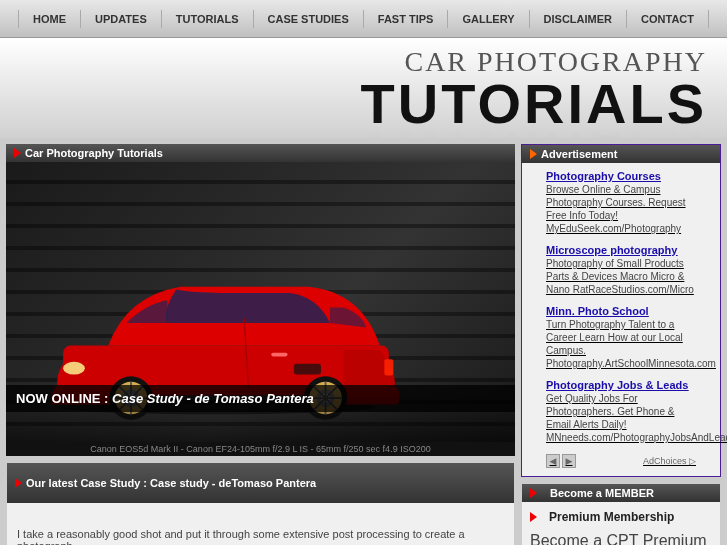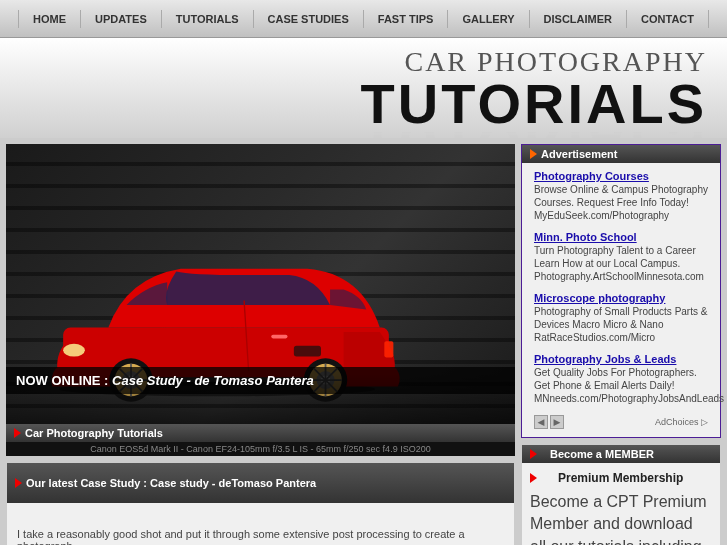--- a/index.html
+++ b/index.html
@@ -217,21 +217,22 @@
       gap: 4px;
     }
     .triangle-right-orange {
       width: 0; height: 0;
       border-top: 5px solid transparent;
       border-bottom: 5px solid transparent;
       border-left: 7px solid #ff6600;
       display: inline-block;
     }
     #ad-body {
-      padding: 6px 12px;
+      padding: 6px 24px;
+      text-decoration: underline;
     }
     .ad-item {
       margin-bottom: 8px;
     }
     .ad-item a {
       color: #1a0dab;
       font-size: 11px;
       font-weight: bold;
       text-decoration: underline;
       cursor: pointer;
@@ -283,21 +284,21 @@
     }
     #member-body {
       padding: 8px;
     }
     #member-body h4 {
       font-size: 12px;
       font-weight: bold;
       color: #222;
       display: flex;
       align-items: center;
-      gap: 21px;
+      gap: 12px;
       margin-bottom: 6px;
     }
     #member-body p {
       font-size: 16px;
       color: #444;
       line-height: 1.4;
       margin-bottom: 8px;
     }
     .join-btn {
       display: block;
@@ -330,20 +331,24 @@
   <div class="subtitle">CAR PHOTOGRAPHY</div>
   <div class="title">TUTORIALS</div>
   <div class="reflection">TUTORIALS</div>
 </header>
 
 <div id="main">
 
   <div id="left-col">
 
     <div id="featured">
+      <div id="featured-header">
+        <span class="triangle-right"></span>
+        <span>Car Photography Tutorials</span>
+      </div>
       <div id="car-image-area">
 
         <svg class="car-svg" viewBox="0 0 420 190">
 
           <ellipse cx="200" cy="178" rx="175" ry="8" fill="rgba(0,0,0,0.5)"></ellipse>
 
           <rect x="30" y="110" width="360" height="55" rx="8" fill="#cc0000"></rect>
 
           <path d="M 80 110 Q 100 55 160 45 L 300 45 Q 360 50 380 110 Z" fill="#dd0000"></path>
 
@@ -389,25 +394,21 @@
 
           <rect x="260" y="118" width="18" height="4" rx="2" fill="#ff6666"></rect>
         </svg>
 
         <div style="position:absolute;bottom:0;left:0;right:0;height:50px;background:linear-gradient(transparent,rgba(0,0,0,0.6))"></div>
 
         <div id="now-online">
           <span>NOW ONLINE : </span><em>Case Study - de Tomaso Pantera</em>
         </div>
       </div>
-      <div id="featured-header">
-        <span class="triangle-right"></span>
-        <span>Car Photography Tutorials</span>
-      </div>
-      <div id="photo-credit">Canon EOS5d Mark II - Canon EF24-105mm f/3.5 L IS - 65mm f/250 sec f4.9 ISO200</div>
+      <div id="photo-credit">Canon EOS5d Mark II - Canon EF24-105mm f/2.9 L IS - 65mm f/250 sec f4.9 ISO200</div>
     </div>
 
     <div id="latest-case">
       <div id="latest-case-header">
         <span class="triangle-right"></span>
         <span>Our latest Case Study : Case study - deTomaso Pantera</span>
       </div>
       <div id="latest-case-body">
         <p>I take a reasonably good shot and put it through some extensive post processing to create a photograph</p>
         <div class="check-btn-wrap">
@@ -425,28 +426,28 @@
         <span class="triangle-right-orange"></span>
         <span>Advertisement</span>
       </div>
       <div id="ad-body">
         <div class="ad-item">
           <a>Photography Courses</a>
           <p>Browse Online &amp; Campus Photography Courses. Request Free Info Today!
 MyEduSeek.com/Photography</p>
         </div>
         <div class="ad-item">
+          <a>Microscope photography</a>
+          <p>Photography of Small Products Parts &amp; Devices Macro Micro &amp; Nano
+RatRaceStudios.com/Micro</p>
+        </div>
+        <div class="ad-item">
           <a>Minn. Photo School</a>
           <p>Turn Photography Talent to a Career Learn How at our Local Campus.
 Photography.ArtSchoolMinnesota.com</p>
-        </div>
-        <div class="ad-item">
-          <a>Microscope photography</a>
-          <p>Photography of Small Products Parts &amp; Devices Macro Micro &amp; Nano
-RatRaceStudios.com/Micro</p>
         </div>
         <div class="ad-item">
           <a>Photography Jobs &amp; Leads</a>
           <p>Get Quality Jobs For Photographers. Get Phone &amp; Email Alerts Daily!
 MNneeds.com/PhotographyJobsAndLeads</p>
         </div>
         <div class="ad-choices">
           <div class="ad-nav">
             <div class="ad-nav-btn">◀</div>
             <div class="ad-nav-btn">▶</div>

